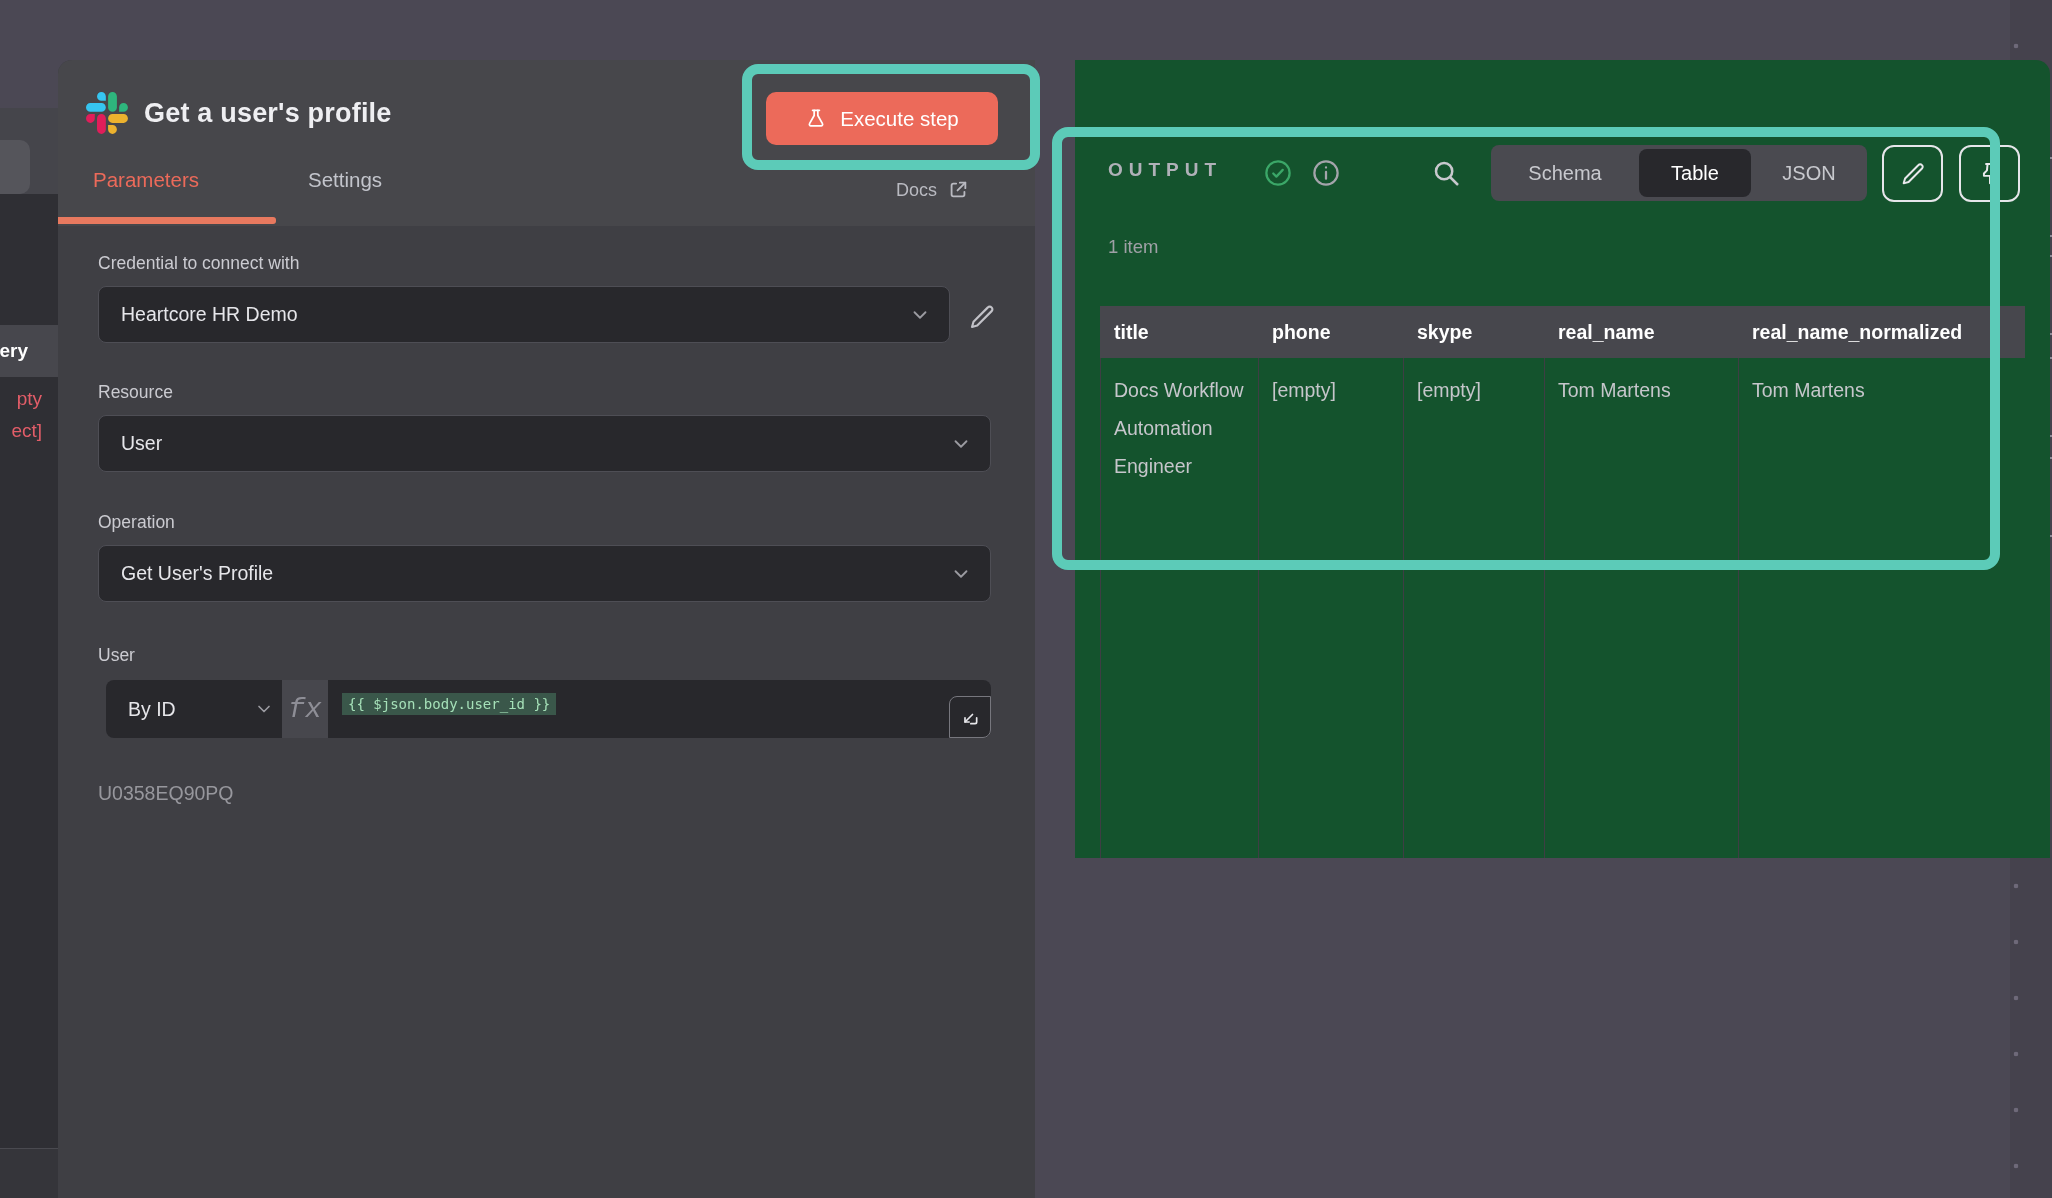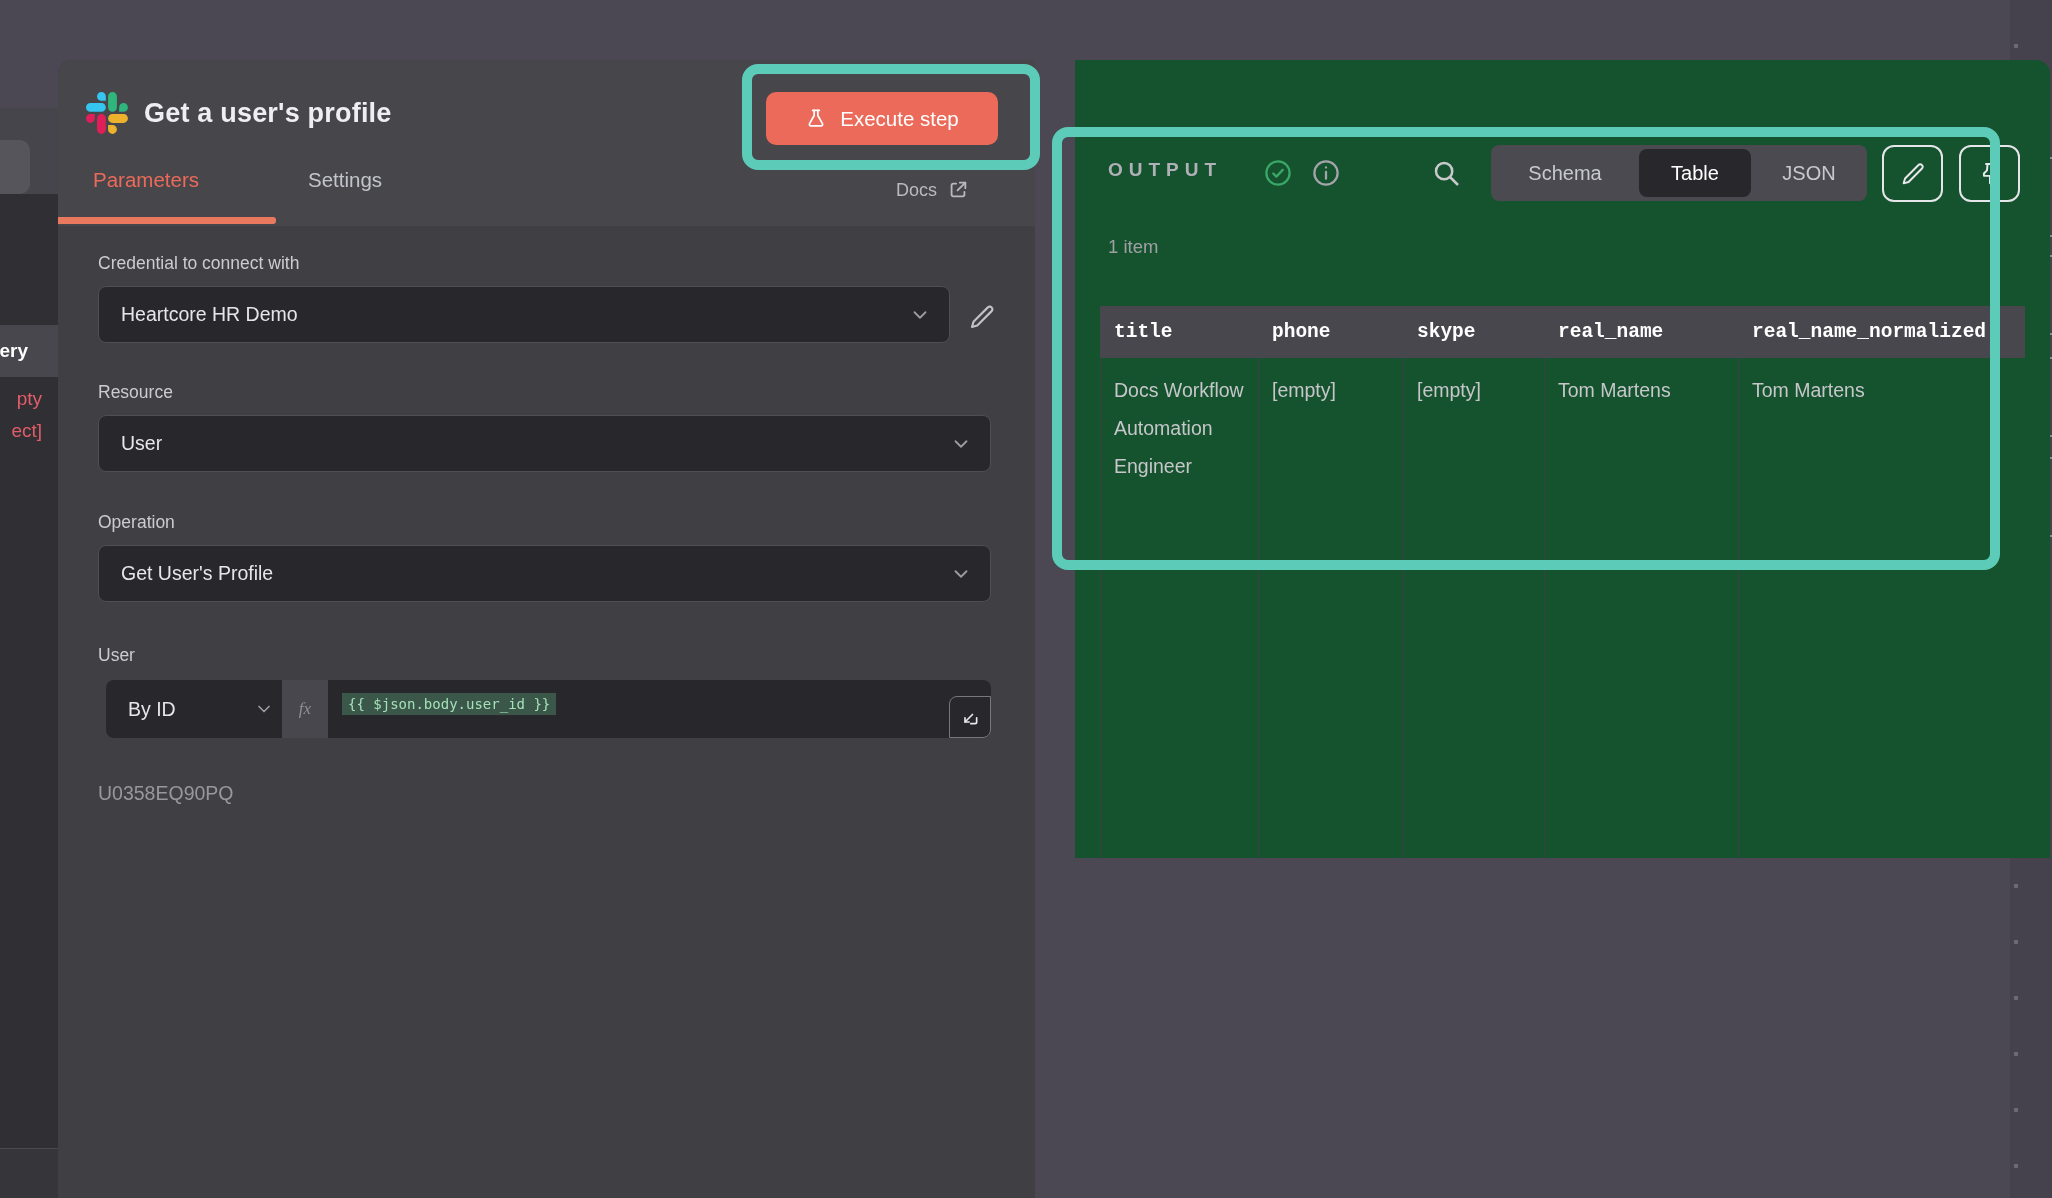--- a/index.html
+++ b/index.html
@@ -52,21 +52,21 @@
     border:1px solid #4E4E55; border-radius:8px;
     display:flex; align-items:center; color:#E6E6EA; font-size:19.5px;
     padding:0 22px; cursor:pointer;
   }
   .select-field .chev { position:absolute; right:18px; color:#9B9BA1; display:flex; }
 
   
   .user-field { position:absolute; left:40px; top:620px; width:893px; height:58px; border-radius:8px; }
   .user-mode { position:absolute; left:8px; top:0; width:184px; height:58px; background:#28282C; border-radius:8px 0 0 8px; display:flex; align-items:center; padding-left:22px; color:#E6E6EA; font-size:19.5px; cursor:pointer; }
   .user-mode .chev { position:absolute; right:16px; color:#9B9BA1; display:flex; }
-  .fx-seg { position:absolute; left:184px; top:0; width:46px; height:58px; background:#47474D; display:flex; align-items:center; justify-content:center; color:#8E8E96; font-size:17px; font-style:italic; font-family:Liberation Serif, serif; }
+  .fx-seg { position:absolute; left:184px; top:0; width:46px; height:58px; background:#47474D; display:flex; align-items:center; justify-content:center; color:#8E8E96; font-size:28px; font-style:italic; font-family:Liberation Mono, monospace; }
   .expr-seg { position:absolute; left:230px; top:0; width:663px; height:58px; background:#28282C; border-radius:0 8px 8px 0; }
   .expr-text { position:absolute; left:14px; top:13px; background:#3A574A; color:#A5E0B8; font-family:"DejaVu Sans Mono", monospace; font-size:14px; padding:3px 6px; white-space:pre; }
   .expr-expand { position:absolute; right:0; bottom:0; width:42px; height:42px; border:1.5px solid #77777E; border-radius:8px 0 8px 0; background:#28282C; display:flex; align-items:center; justify-content:center; color:#E8E8EC; cursor:pointer; }
   .resolved-val { position:absolute; left:40px; top:692px; color:#97979D; font-size:19.5px;margin-top:30px; }
 
   .pencil-btn-inline { position:absolute; left:905px; top:238px; width:38px; height:38px; color:#C2C2C8; display:flex; align-items:center; justify-content:center; cursor:pointer; }
 
   
   .output-wing { left:1035px; top:60px; width:975px; height:798px; background:#14532d; border-top-right-radius:14px; overflow:hidden;margin-left:40px; }
   .out-header { position:absolute; left:0; top:85px; width:100%; height:56px; }
@@ -80,21 +80,21 @@
   .seg.schema { width:148px; }
   .seg.json { width:116px; }
   .seg.active { width:112px; height:48px; line-height:48px; background:#28282C; border-radius:8px; color:#FFFFFF; font-weight:500; }
   .sq-btn { position:absolute; top:0; width:61px; height:57px; border:2px solid #E6E6EA; border-radius:12px; display:flex; align-items:center; justify-content:center; color:#E9E9ED; cursor:pointer; background:transparent; }
   .sq-btn.edit { left:807px; }
   .sq-btn.pin { left:884px; }
   .item-count { position:absolute; left:33px; top:176px; color:#9FA0A6; font-size:18.5px; }
 
   
   .data-table { position:absolute; left:25px; top:246px; width:925px; }
-  .dt-head { display:flex; height:52px; background:#47474D;font-family:Liberation Mono, monospace; }
+  .dt-head { display:flex; height:52px; background:#47474D; }
   .dt-head .hc { color:#FFFFFF; font-weight:bold; font-size:19.5px; line-height:52px; padding-left:14px; overflow:hidden; white-space:nowrap; }
   .dt-body { display:flex; height:700px; border-left:1px solid #3E3E44; border-bottom:1px solid #3E3E44; }
   .dt-body .bc { padding:13px 12px 0 13px; color:#C6C6CB; font-size:19.5px; line-height:38px; }
   .dt-body .bc + .bc { border-left:1px solid #3E3E44; }
   .c0 { width:158px; } .c1 { width:145px; } .c2 { width:141px; } .c3 { width:194px; } .c4 { width:287px; }
   .dt-body .bc.c0 { width:157px; }
   .val-empty { color:#E25D68; }
 
   
   .hl { border:10px solid #5CCBB8; border-radius:16px; background:transparent; z-index:40; }

